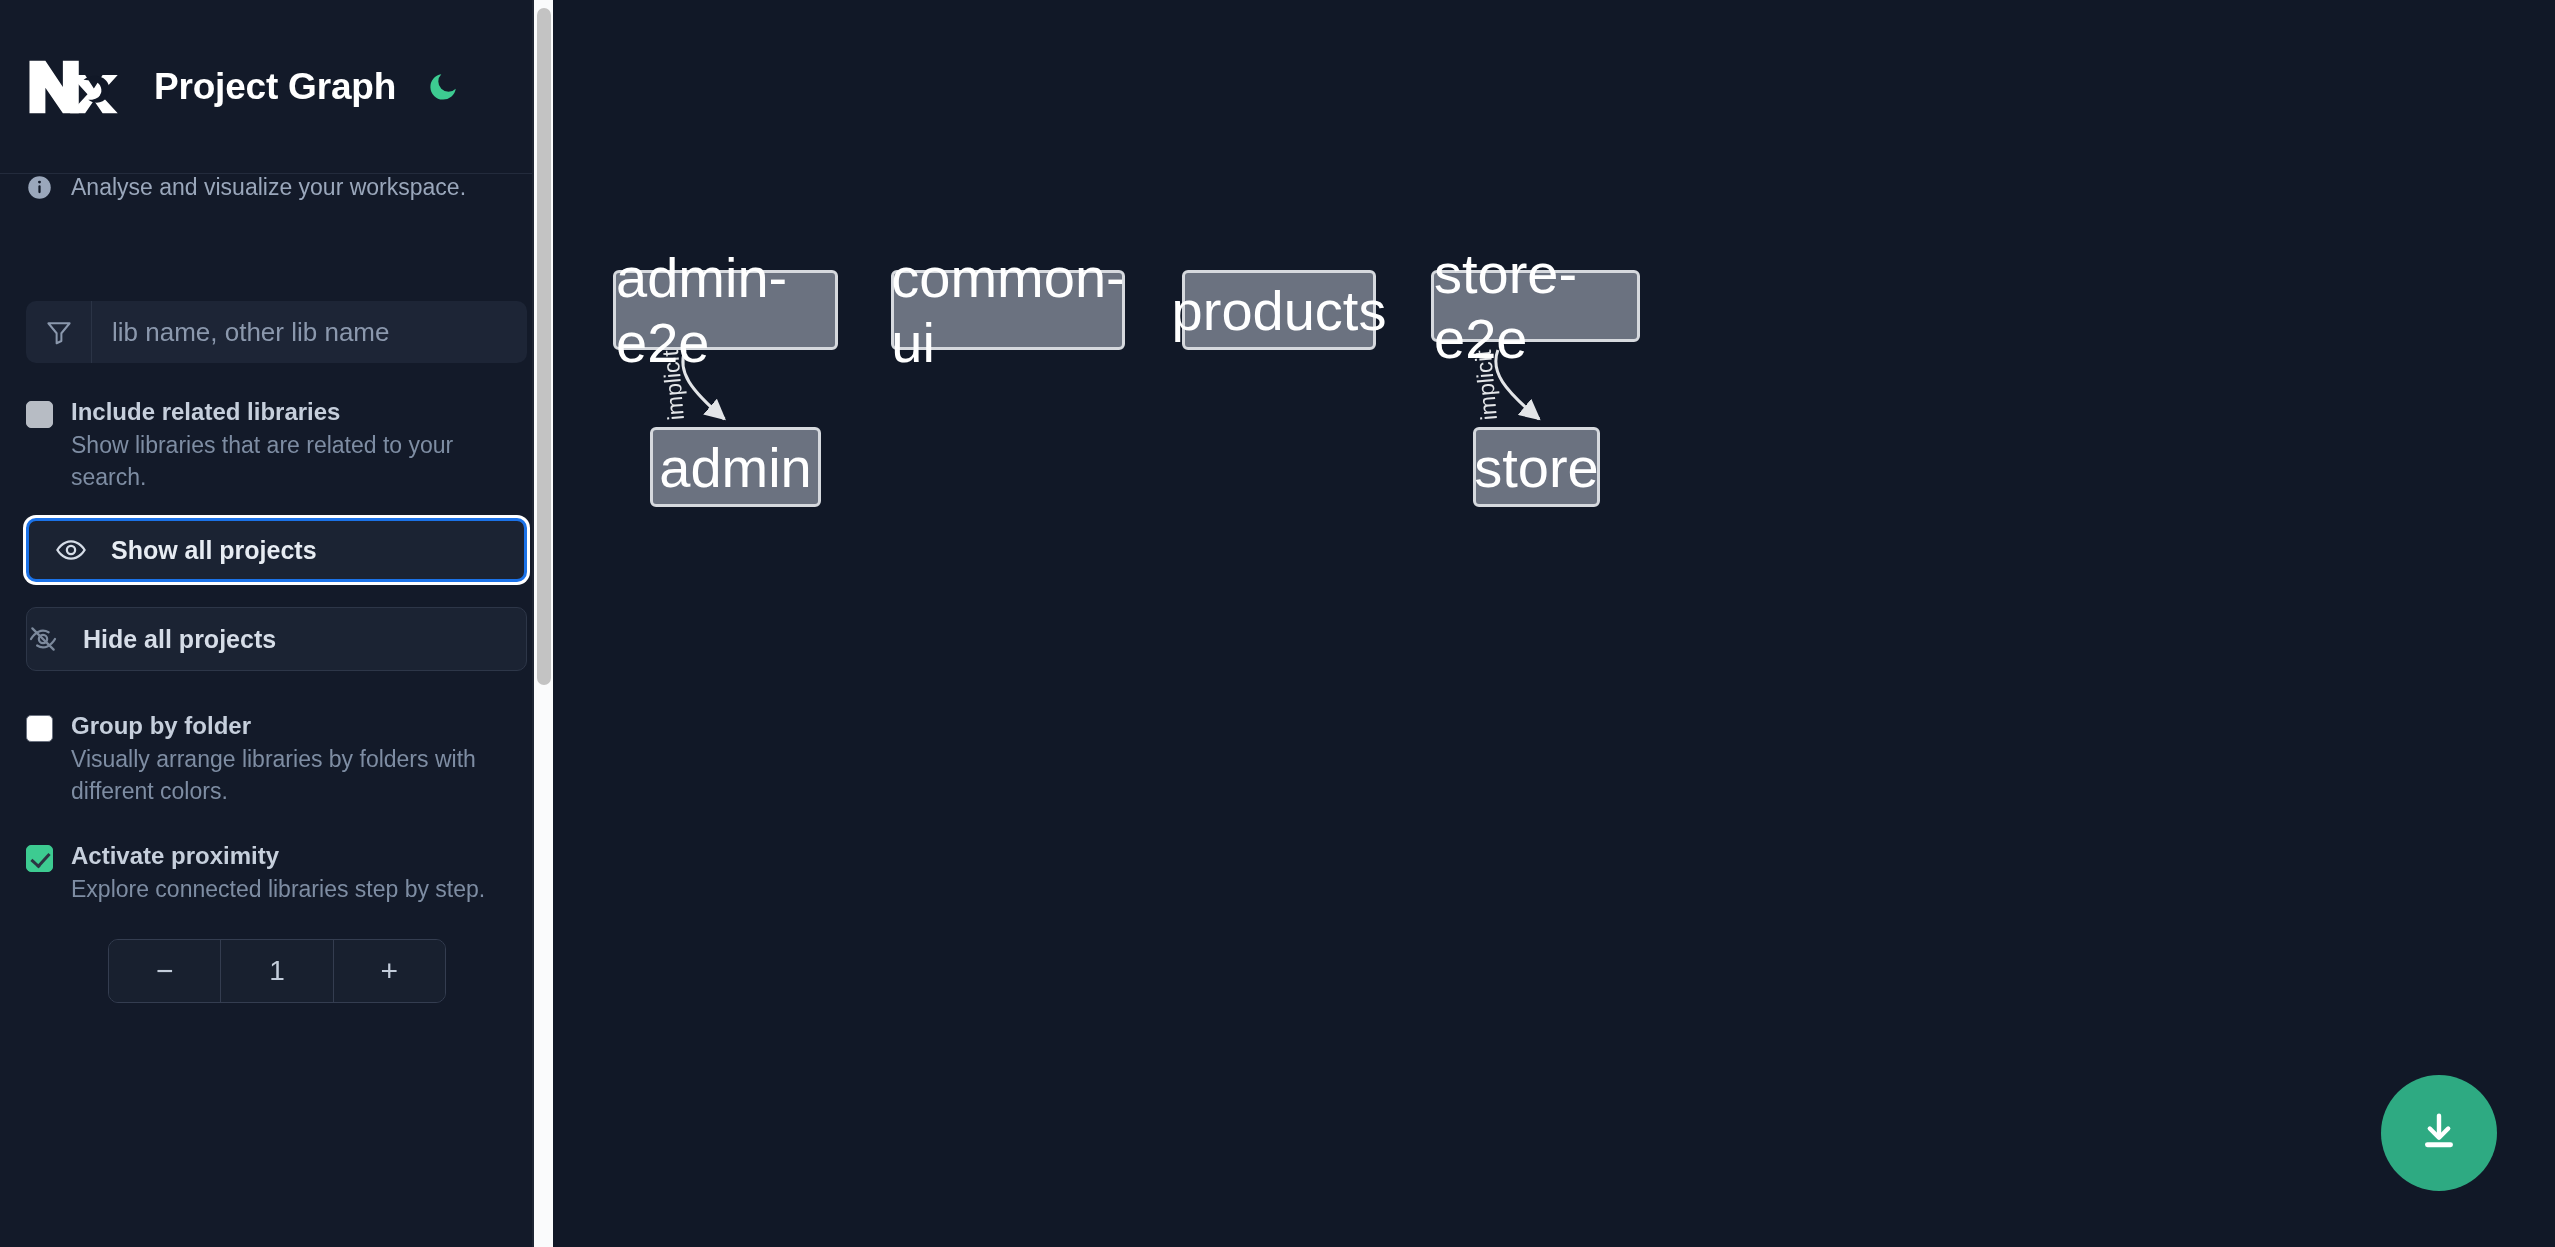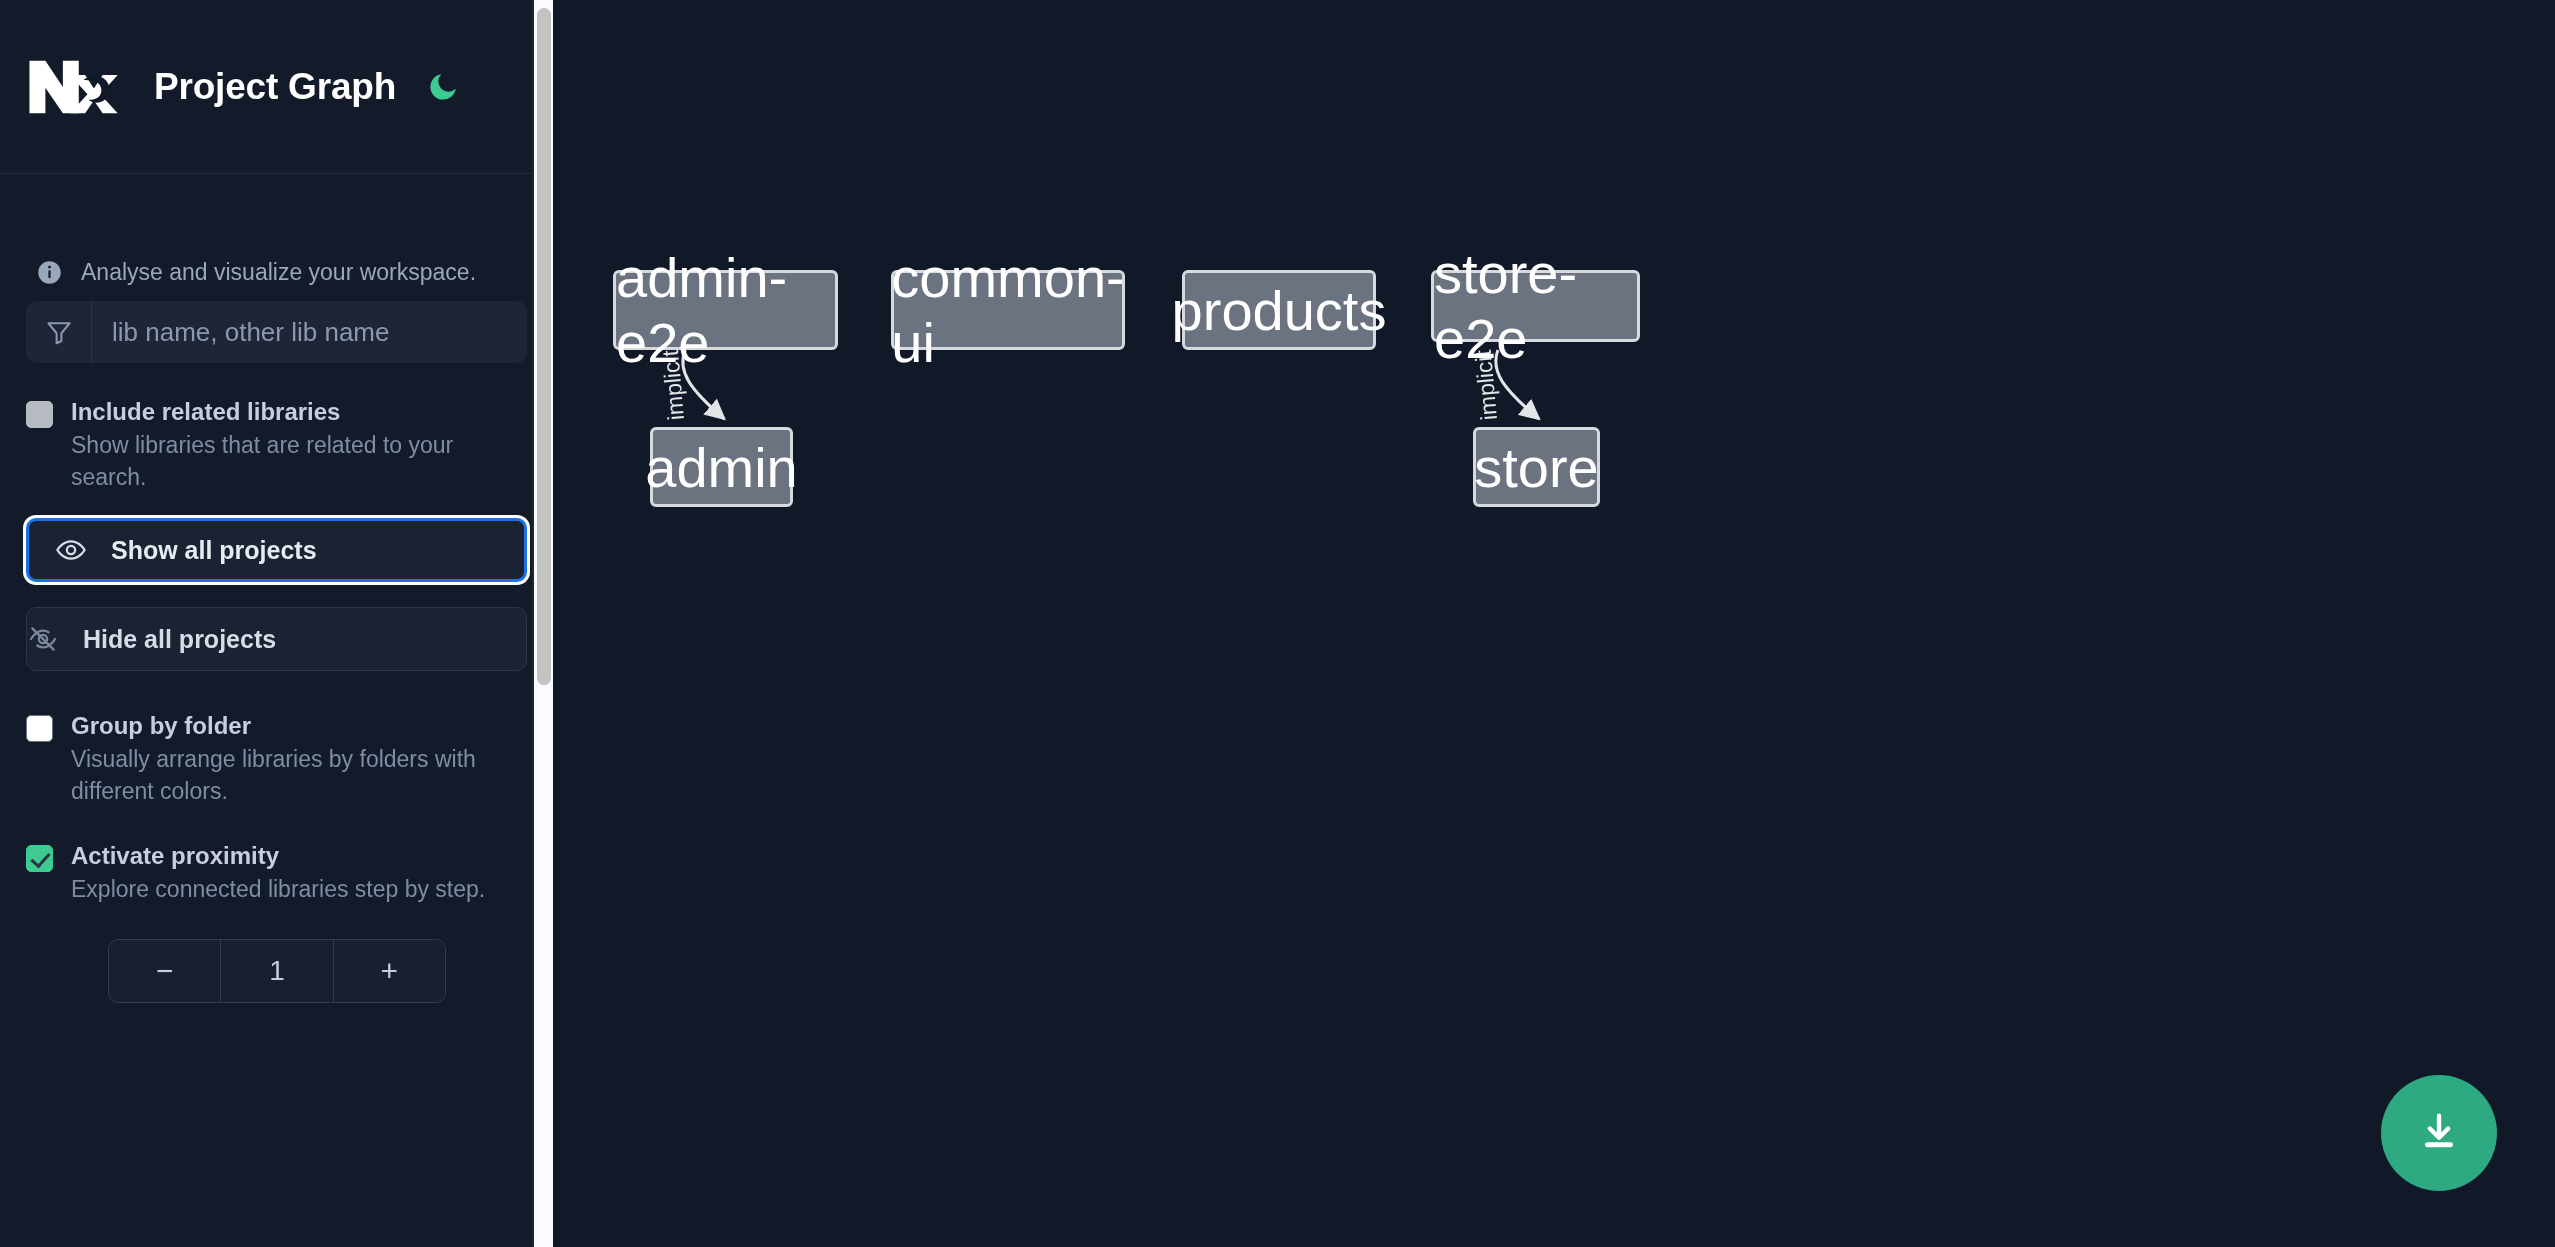--- a/index.html
+++ b/index.html
@@ -38,22 +38,22 @@
   }
   .theme-toggle {
     margin-left: 27px;
     width: 40px; height: 40px;
     display: flex; align-items: center; justify-content: center;
     cursor: pointer;
   }
 
   .sb-info {
     display: flex;
-    align-items: flex-end;
-    padding: 0 36px;
+    align-items: flex-start;
+    padding: 0 26px;
     height: 112px;
   }
   .info-icon { flex: 0 0 auto; width: 27px; height: 27px; }
   .sb-info-text {
     margin-left: 18px;
     font-size: 23px;
     color: #9aa7bb;
     white-space: nowrap;
   }
 
@@ -360,21 +360,21 @@
           <text class="edge-label" x="128" y="384.5" text-anchor="middle" transform="rotate(-95 128 384.5)">implicit</text>
           <path d="M944.88,350 C936.88,372 951.46,390 986.04,419" class="edge-path" marker-end="url(#arw)"></path>
           <text class="edge-label" x="940.88" y="384.5" text-anchor="middle" transform="rotate(-95 940.88 384.5)">implicit</text>
         </g>
     </svg>
     <div id="nodes-layer">
         <div class="node" style="left: 60px; top: 270px; width: 225px; height: 80px;">admin-e2e</div>
         <div class="node" style="left: 338px; top: 270px; width: 234px; height: 80px;">common-ui</div>
         <div class="node" style="left: 629px; top: 270px; width: 194px; height: 80px;">products</div>
         <div class="node" style="left: 878px; top: 270px; width: 209px; height: 72px;">store-e2e</div>
-        <div class="node" style="left: 97px; top: 427px; width: 143px; height: 80px;">admin</div>
+        <div class="node" style="left: 97px; top: 427px; width: 171px; height: 80px;">admin</div>
         <div class="node" style="left: 920px; top: 427px; width: 127px; height: 80px;">store</div>
       </div>
 
     <button class="fab">
       <span>
         <svg viewBox="0 0 24 24" width="46" height="46" xmlns="http://www.w3.org/2000/svg">
           <path d="M12 3.5v11" stroke="#ffffff" stroke-width="2.3" stroke-linecap="round" fill="none"></path>
           <path d="M7.2 10.2L12 15l4.8-4.8" stroke="#ffffff" stroke-width="2.3" stroke-linecap="round" stroke-linejoin="round" fill="none"></path>
           <path d="M6 18.6h12" stroke="#ffffff" stroke-width="2.6" stroke-linecap="round" fill="none"></path>
         </svg>

